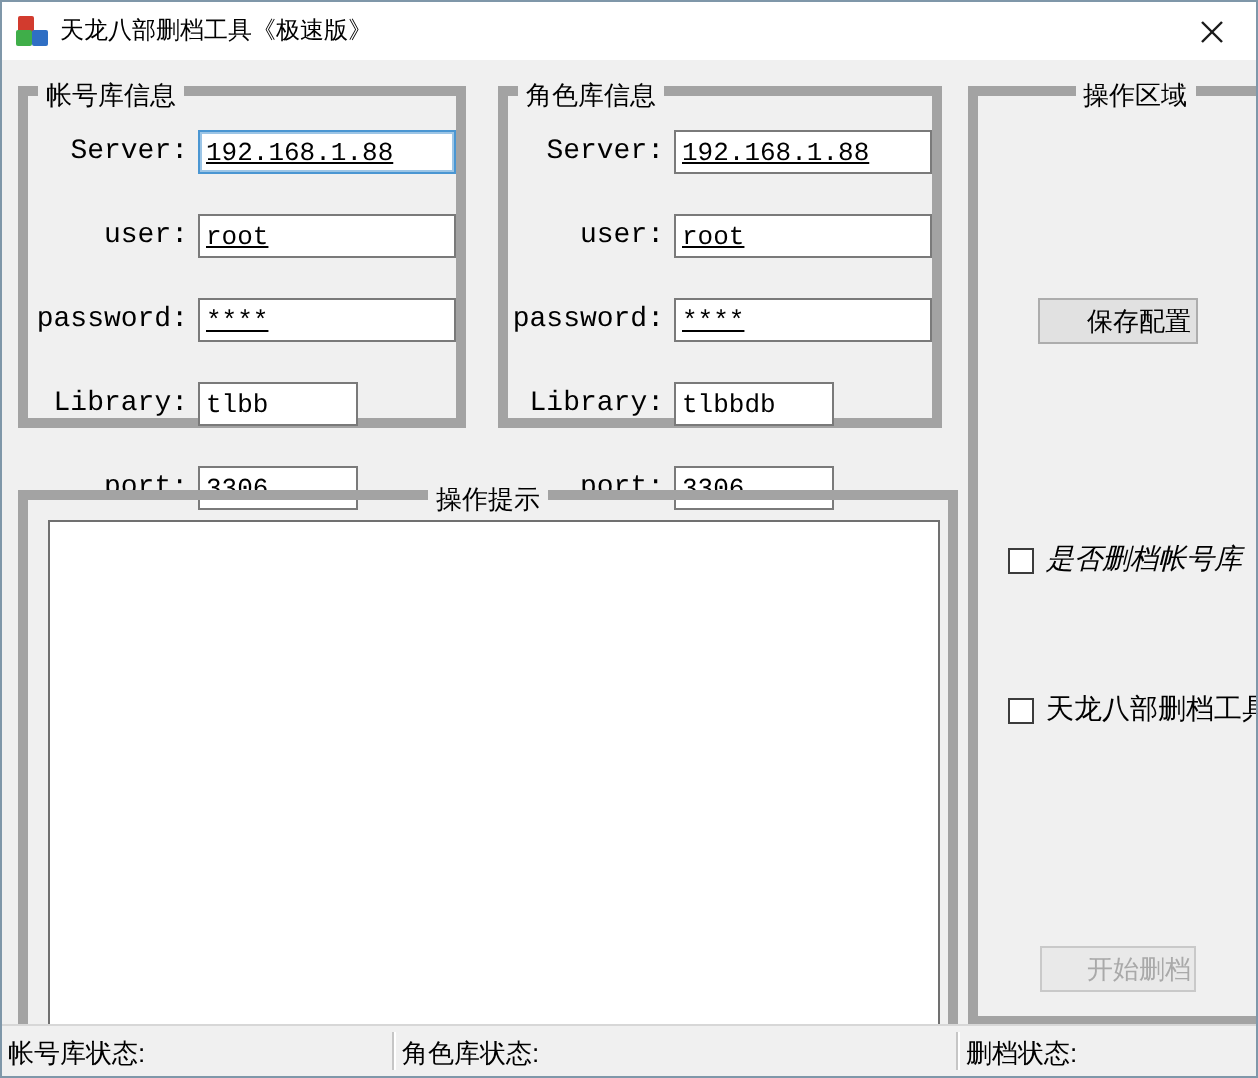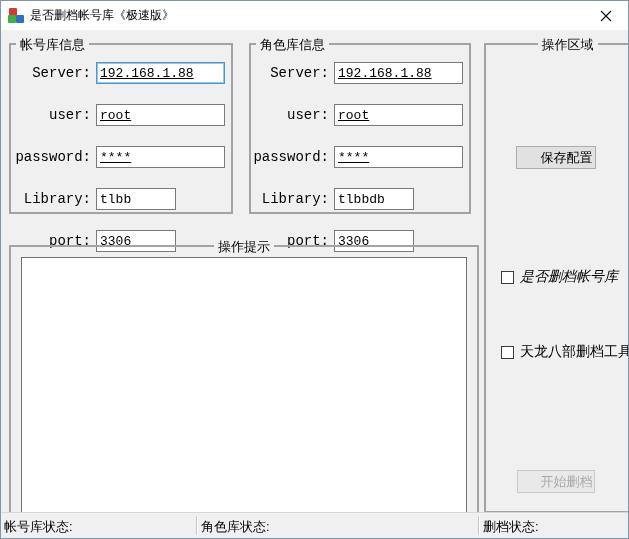--- a/index.html
+++ b/index.html
@@ -11,21 +11,21 @@
   
   .titlebar{height:29px;background:#ffffff;display:flex;align-items:center;}
   .app-icon{position:relative;width:16px;height:16px;margin-left:7px;flex:0 0 auto;}
   .app-icon .cube{position:absolute;width:8px;height:8px;border-radius:1px;}
   .cube-red{left:1px;top:0;background:#d23b2e;}
   .cube-green{left:0;top:7px;background:#3fae49;}
   .cube-blue{left:8px;top:7px;background:#2f6fc4;}
   .title-text{font-size:12px;margin-left:6px;white-space:nowrap;}
   .close-btn{margin-left:auto;width:45px;height:29px;display:flex;align-items:center;justify-content:center;cursor:default;}
   
-  .groupbox{position:absolute;border:2px solid #a3a3a3;box-sizing:border-box;}
+  .groupbox{position:absolute;border:5px solid #a3a3a3;box-sizing:border-box;}
   .legend{position:absolute;top:-9px;background:#f0f0f0;padding:0 4px;font-size:13px;line-height:17px;white-space:nowrap;}
   .legend-left{left:5px;}
   .legend-center{left:50%;transform:translateX(-50%);}
   .gb-account{left:8px;top:42px;width:224px;height:171px;}
   .gb-role{left:248px;top:42px;width:222px;height:171px;}
   .gb-ops{left:483px;top:42px;width:167px;height:470px;}
   .gb-hint{left:8px;top:244px;width:470px;height:280px;padding-left:12px;}
   
   .rows{padding-top:17px;display:flex;flex-direction:column;gap:20px;}
   .frow{display:flex;align-items:center;height:22px;}
@@ -65,21 +65,21 @@
 <body>
 
 <div class="window">
 
   <div class="titlebar">
     <span class="app-icon">
       <span class="cube cube-red"></span>
       <span class="cube cube-green"></span>
       <span class="cube cube-blue"></span>
     </span>
-    <span class="title-text">是否删档帐号库《极速版》</span>
+    <span class="title-text">天龙八部删档工具《极速版》</span>
     <div class="close-btn">
       <svg width="12" height="12" viewBox="0 0 12 12">
         <line x1="1" y1="1" x2="11" y2="11" stroke="#1a1a1a" stroke-width="1.2"></line>
         <line x1="11" y1="1" x2="1" y2="11" stroke="#1a1a1a" stroke-width="1.2"></line>
       </svg>
     </div>
   </div>
 
   <div class="groupbox gb-account">
     <span class="legend legend-left">帐号库信息</span>

